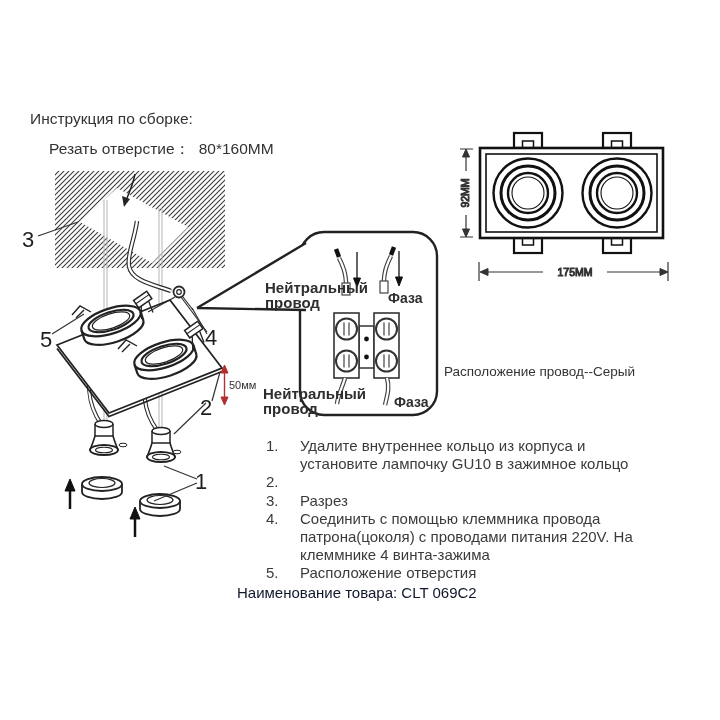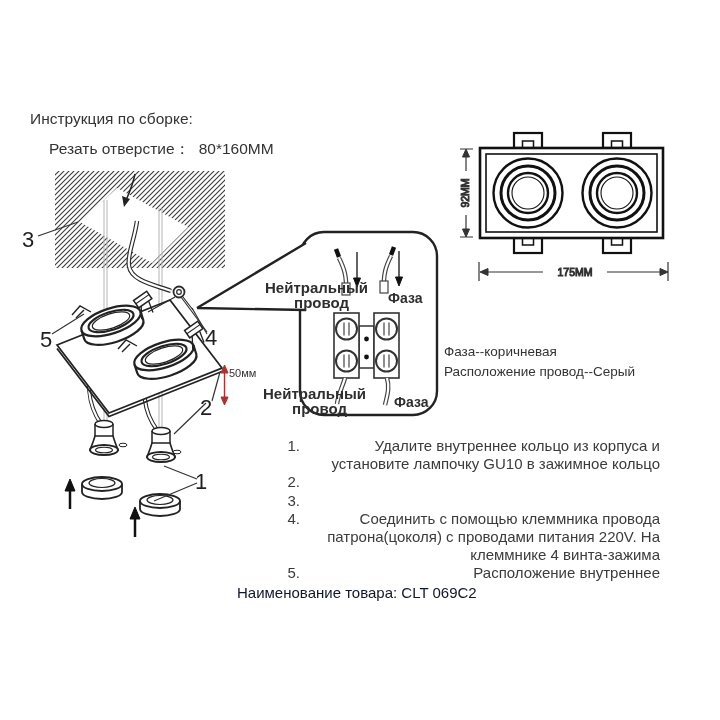--- a/index.html
+++ b/index.html
@@ -1,18 +1,18 @@
 <!DOCTYPE html>
 <html><head>
 <meta charset="utf-8">
 <style>
   html,body{margin:0;padding:0;background:#fff;}
   #canvas{position:relative;width:720px;height:720px;background:#fff;overflow:hidden;
           font-family:"Liberation Sans",sans-serif;color:#3a3a3a;}
-  .abs{position:absolute;text-align:right;}
+  .abs{position:absolute;}
   .hdr{font-size:15.5px;color:#333;white-space:pre;}
   .callout{font-size:22px;color:#1f1f1f;line-height:1;}
   .bub{font-size:15px;font-weight:700;color:#2e2e2e;line-height:15px;}
   .legend{font-size:13.5px;color:#333;line-height:20px;}
   .dim-small{font-size:11px;color:#333;}
   #list{font-size:15px;line-height:18.2px;color:#3b3b3b;}
   .li-row{display:flex;}
   .li-num{width:34px;flex:none;}
   .li-txt{width:360px;}
   svg{position:absolute;left:0;top:0;}
@@ -251,46 +251,46 @@
 
   <div class="abs hdr" style="left:30px;top:110px;">Инструкция по сборке:</div>
   <div class="abs hdr" style="left:42px;top:139px;margin-left:7px;">Резать отверстие：  80*160MM</div>
 
   <div class="abs callout" style="left:22px;top:229px;">3</div>
   <div class="abs callout" style="left:40px;top:329px;">5</div>
   <div class="abs callout" style="left:205px;top:327px;">4</div>
   <div class="abs callout" style="left:200px;top:397px;">2</div>
   <div class="abs callout" style="left:195px;top:471px;">1</div>
 
-  <div class="abs dim-small" style="left:229px;top:367px;">50мм</div>
+  <div class="abs dim-small" style="left:229px;top:379px;">50мм</div>
 
   <div class="abs bub" style="left:265px;top:280px;width:84px;">Нейтральный провод</div>
   <div class="abs bub" style="left:388px;top:291px;font-size:14px;">Фаза</div>
   <div class="abs bub" style="left:263px;top:386px;width:84px;">Нейтральный провод</div>
   <div class="abs bub" style="left:394px;top:395px;font-size:14px;">Фаза</div>
 
-  <div class="abs legend" style="left:444px;top:342px;">Фаза--коричневая</div>
   <div class="abs legend" style="left:444px;top:362px;">Расположение провод--Серый</div>
 
   <div id="list" class="abs" style="left:266px;top:437px;width:400px;">
     <div class="li-row">
       <div class="li-num">1.</div>
       <div class="li-txt">Удалите внутреннее кольцо из корпуса и установите лампочку GU10 в зажимное кольцо</div>
     </div>
     <div class="li-row">
       <div class="li-num">2.</div>
     </div>
     <div class="li-row">
       <div class="li-num">3.</div>
+      <div class="li-txt">Разрез</div>
     </div>
     <div class="li-row">
       <div class="li-num">4.</div>
       <div class="li-txt">Соединить с помощью клеммника провода патрона(цоколя) с проводами питания 220V. На клеммнике 4 винта-зажима</div>
     </div>
     <div class="li-row">
       <div class="li-num">5.</div>
-      <div class="li-txt">Расположение внутреннее</div>
+      <div class="li-txt">Расположение отверстия</div>
     </div>
   </div>
 
   <div class="abs" style="left:237px;top:584px;font-size:15px;color:#0f172a;">Наименование товара: CLT 069C2</div>
 
 </div>
 
 </body></html>

